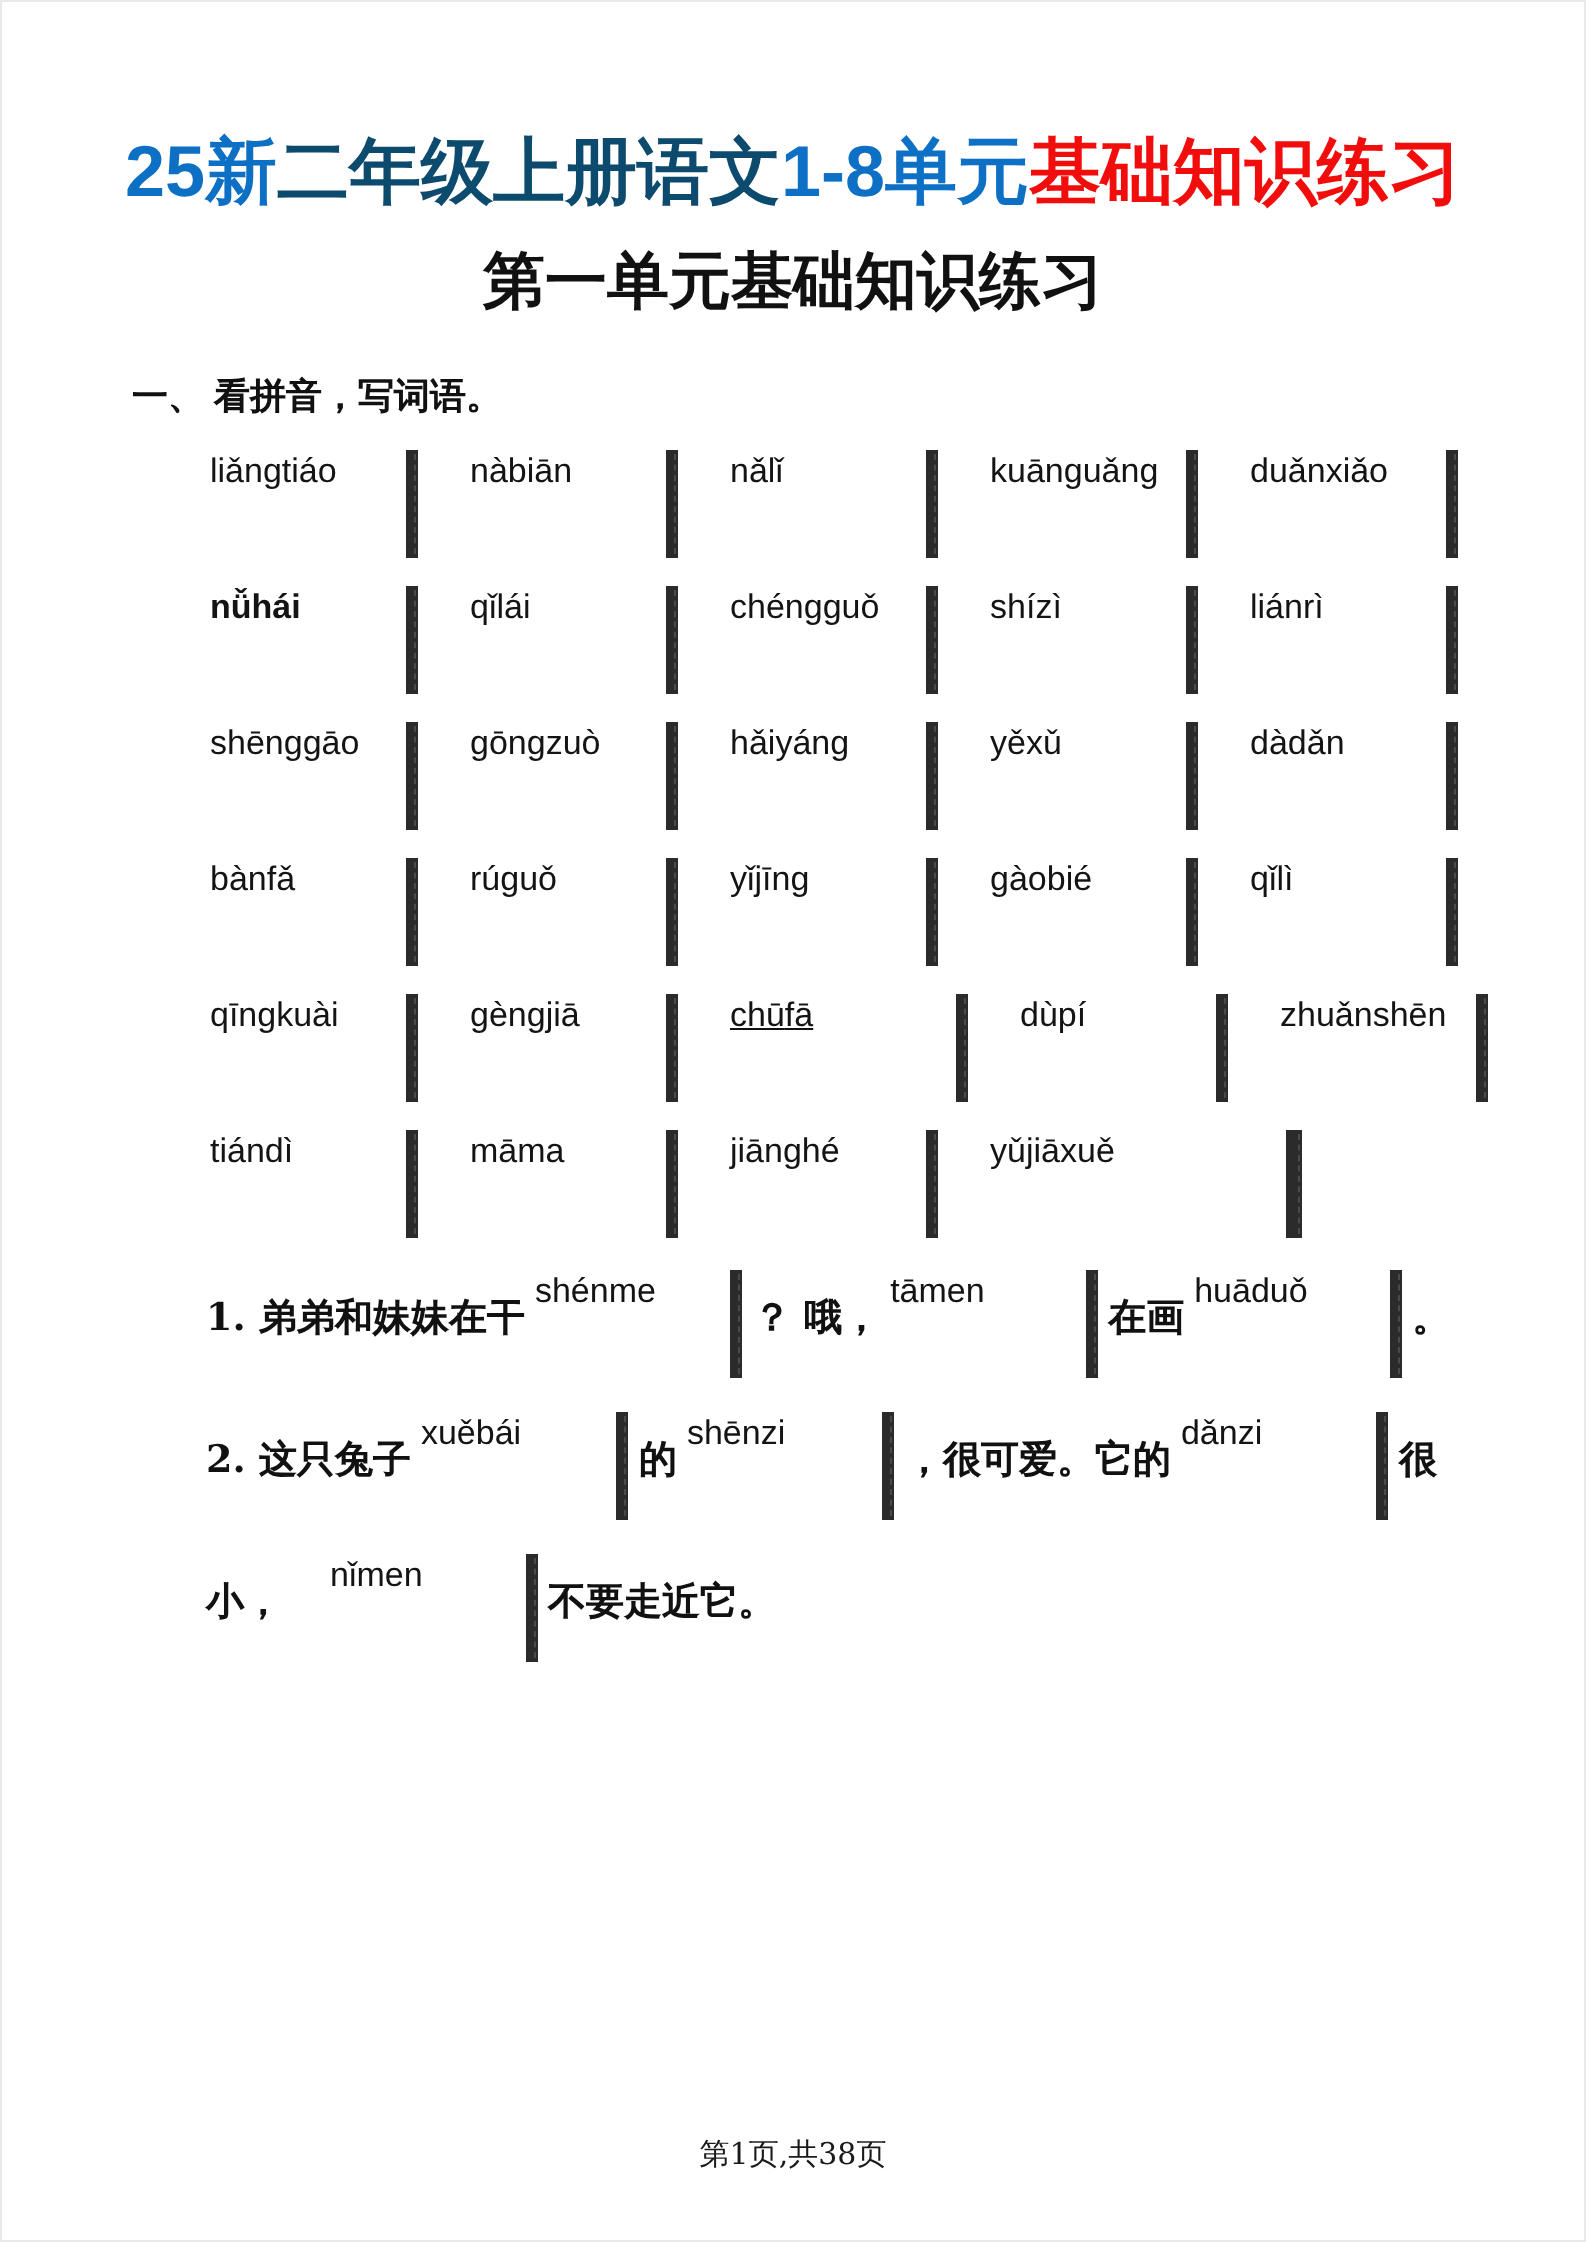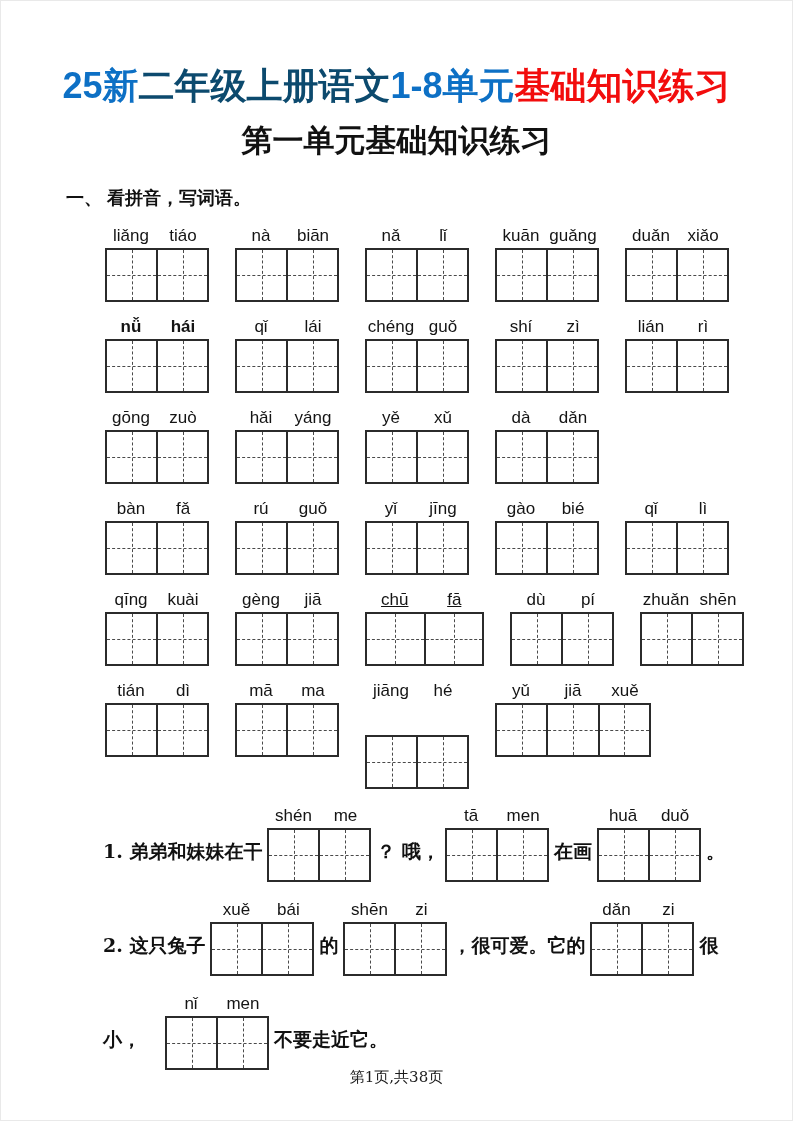--- a/index.html
+++ b/index.html
@@ -31,21 +31,21 @@
   }
   .section-heading{
     margin:24px 0 0 66px;
     font-size:18px;
     font-weight:bold;
     font-family:"Liberation Sans",sans-serif;
   }
   
   .grid-section{margin:15px 0 0 105px;}
   .pinyin-row{display:flex;gap:26px;margin-bottom:14px;}
-  .box-group{display:flex;flex-direction:column;}
+  .box-group{display:flex;flex-direction:row;justify-content:space-between;}
   .pinyin-label{
     display:flex;
     font-size:17px;
     line-height:22px;
     height:22px;
     color:#141414;
     margin-bottom:1px;
   }
   .pinyin-label span{flex:1;text-align:center;white-space:nowrap;}
   .grid-box{
@@ -196,20 +196,30 @@
           </div>
           <div class="grid-box">
             <div class="cell"></div>
             <div class="cell"></div>
           </div>
         </div>
       </div>
       <div class="pinyin-row">
         <div class="box-group" style="width: 104px;">
           <div class="pinyin-label">
+            <span>shēng</span>
+            <span>gāo</span>
+          </div>
+          <div class="grid-box">
+            <div class="cell"></div>
+            <div class="cell"></div>
+          </div>
+        </div>
+        <div class="box-group" style="width: 104px;">
+          <div class="pinyin-label">
             <span>gōng</span>
             <span>zuò</span>
           </div>
           <div class="grid-box">
             <div class="cell"></div>
             <div class="cell"></div>
           </div>
         </div>
         <div class="box-group" style="width: 104px;">
           <div class="pinyin-label">

